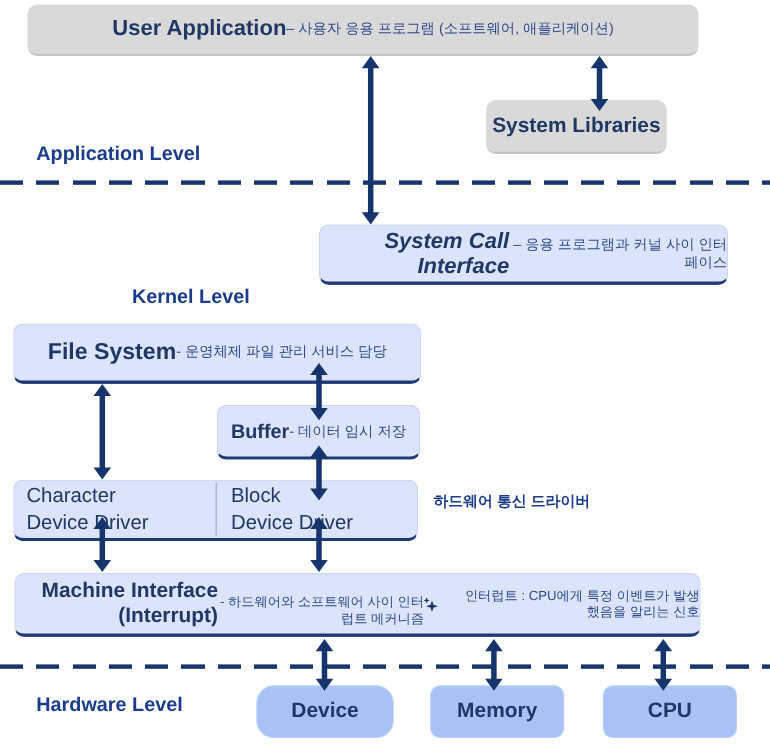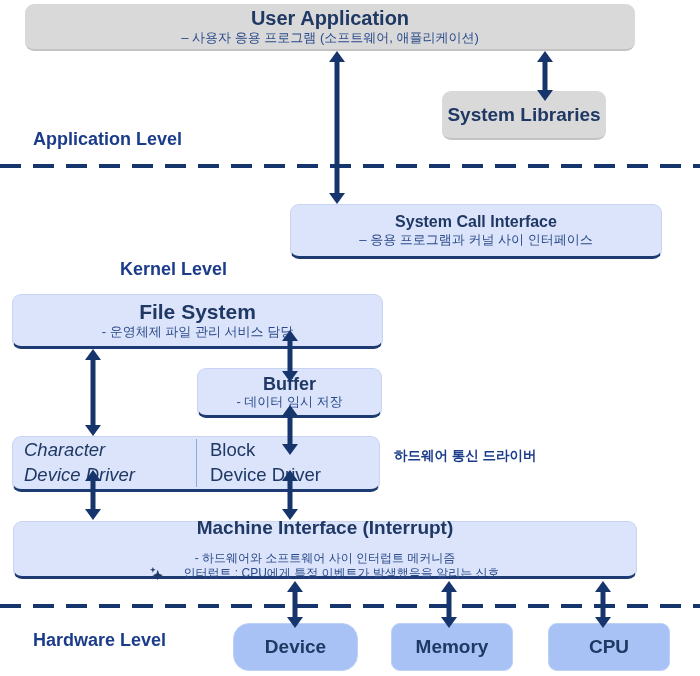--- a/index.html
+++ b/index.html
@@ -13,21 +13,21 @@
     --gray-fill:#d9d9d9;
     --gray-bottom:#c3c3c3;
     --hw-fill:#a8c2f5;
     --hw-border:#bdd1f8;
     --divider-blue:#8fa9da;
   }
   html,body{margin:0;padding:0;background:#ffffff;}
   body{font-family:"Liberation Sans","DejaVu Sans",sans-serif;}
   #stage{position:relative;width:700px;height:676px;background:#ffffff;overflow:hidden;}
 
-  .box{position:absolute;box-sizing:border-box;display:flex;flex-direction:column;
+  .box{position:absolute;box-sizing:border-box;display:flex;flex-direction:row;
        align-items:center;justify-content:center;z-index:2;border-radius:9px;text-align:right;}
   .gray-box{background:var(--gray-fill);border-bottom:2px solid var(--gray-bottom);}
   .kernel-box{background:var(--kernel-fill);border:1px solid var(--kernel-border);
               border-bottom:3px solid var(--kernel-bottom);}
   .hw-box{background:var(--hw-fill);border:1px solid var(--hw-border);}
 
   .box-title{color:var(--title-navy);font-weight:600;line-height:1.15;}
   .box-sub{color:var(--sub-navy);font-size:13px;line-height:1.25;}
 
   .lvl-label{position:absolute;color:var(--label-blue);font-weight:bold;font-size:18px;z-index:3;}
@@ -43,30 +43,30 @@
   .arrow::after{bottom:0;border-top:11px solid var(--arrow-navy);}
   .arrow .shaft{position:absolute;top:9px;bottom:9px;left:50%;width:5px;
         transform:translateX(-50%);background:var(--arrow-navy);}
 
   
   #box-user-app{left:25px;top:4px;width:610px;height:47px;}
   #box-user-app .box-title{font-size:20px;}
   #box-sys-lib{left:442px;top:91px;width:164px;height:49px;}
   #box-sys-lib .box-title{font-size:19px;}
   #box-sci{left:290px;top:204px;width:372px;height:55px;}
-  #box-sci .box-title{font-size:16px;}
+  #box-sci .box-title{font-size:20px;font-style:italic;}
   #box-fs{left:12px;top:294px;width:371px;height:55px;}
   #box-fs .box-title{font-size:21px;}
   #box-buffer{left:197px;top:368px;width:185px;height:50px;}
   #box-buffer .box-title{font-size:18px;}
   #box-drivers{left:12px;top:436px;width:368px;height:56px;flex-direction:row;
                align-items:stretch;justify-content:flex-start;text-align:left;padding:0;}
   .driver-cell{display:flex;flex-direction:column;justify-content:center;
                color:var(--title-navy);font-size:18.5px;line-height:1.35;}
-  #cell-char{width:172px;padding-left:11px;font-style:italic;}
+  #cell-char{width:172px;padding-left:11px;}
   #cell-block{flex:1;padding-left:13px;}
   .v-divider{width:1px;background:var(--divider-blue);margin:2px 0;}
   #box-mi{left:13px;top:521px;width:624px;height:58px;}
   #box-mi .box-title{font-size:19px;}
   #box-mi .box-sub{font-size:12px;line-height:1.25;margin-top:12px;}
   .note-line{display:flex;align-items:center;justify-content:center;gap:20px;
              color:var(--sub-navy);font-size:12px;line-height:1.25;}
   .hw-box .box-title{font-size:19px;font-weight:600;}
   #box-device{left:233px;top:623px;width:125px;height:48px;border-radius:16px;}
   #box-memory{left:391px;top:623px;width:122px;height:48px;}

